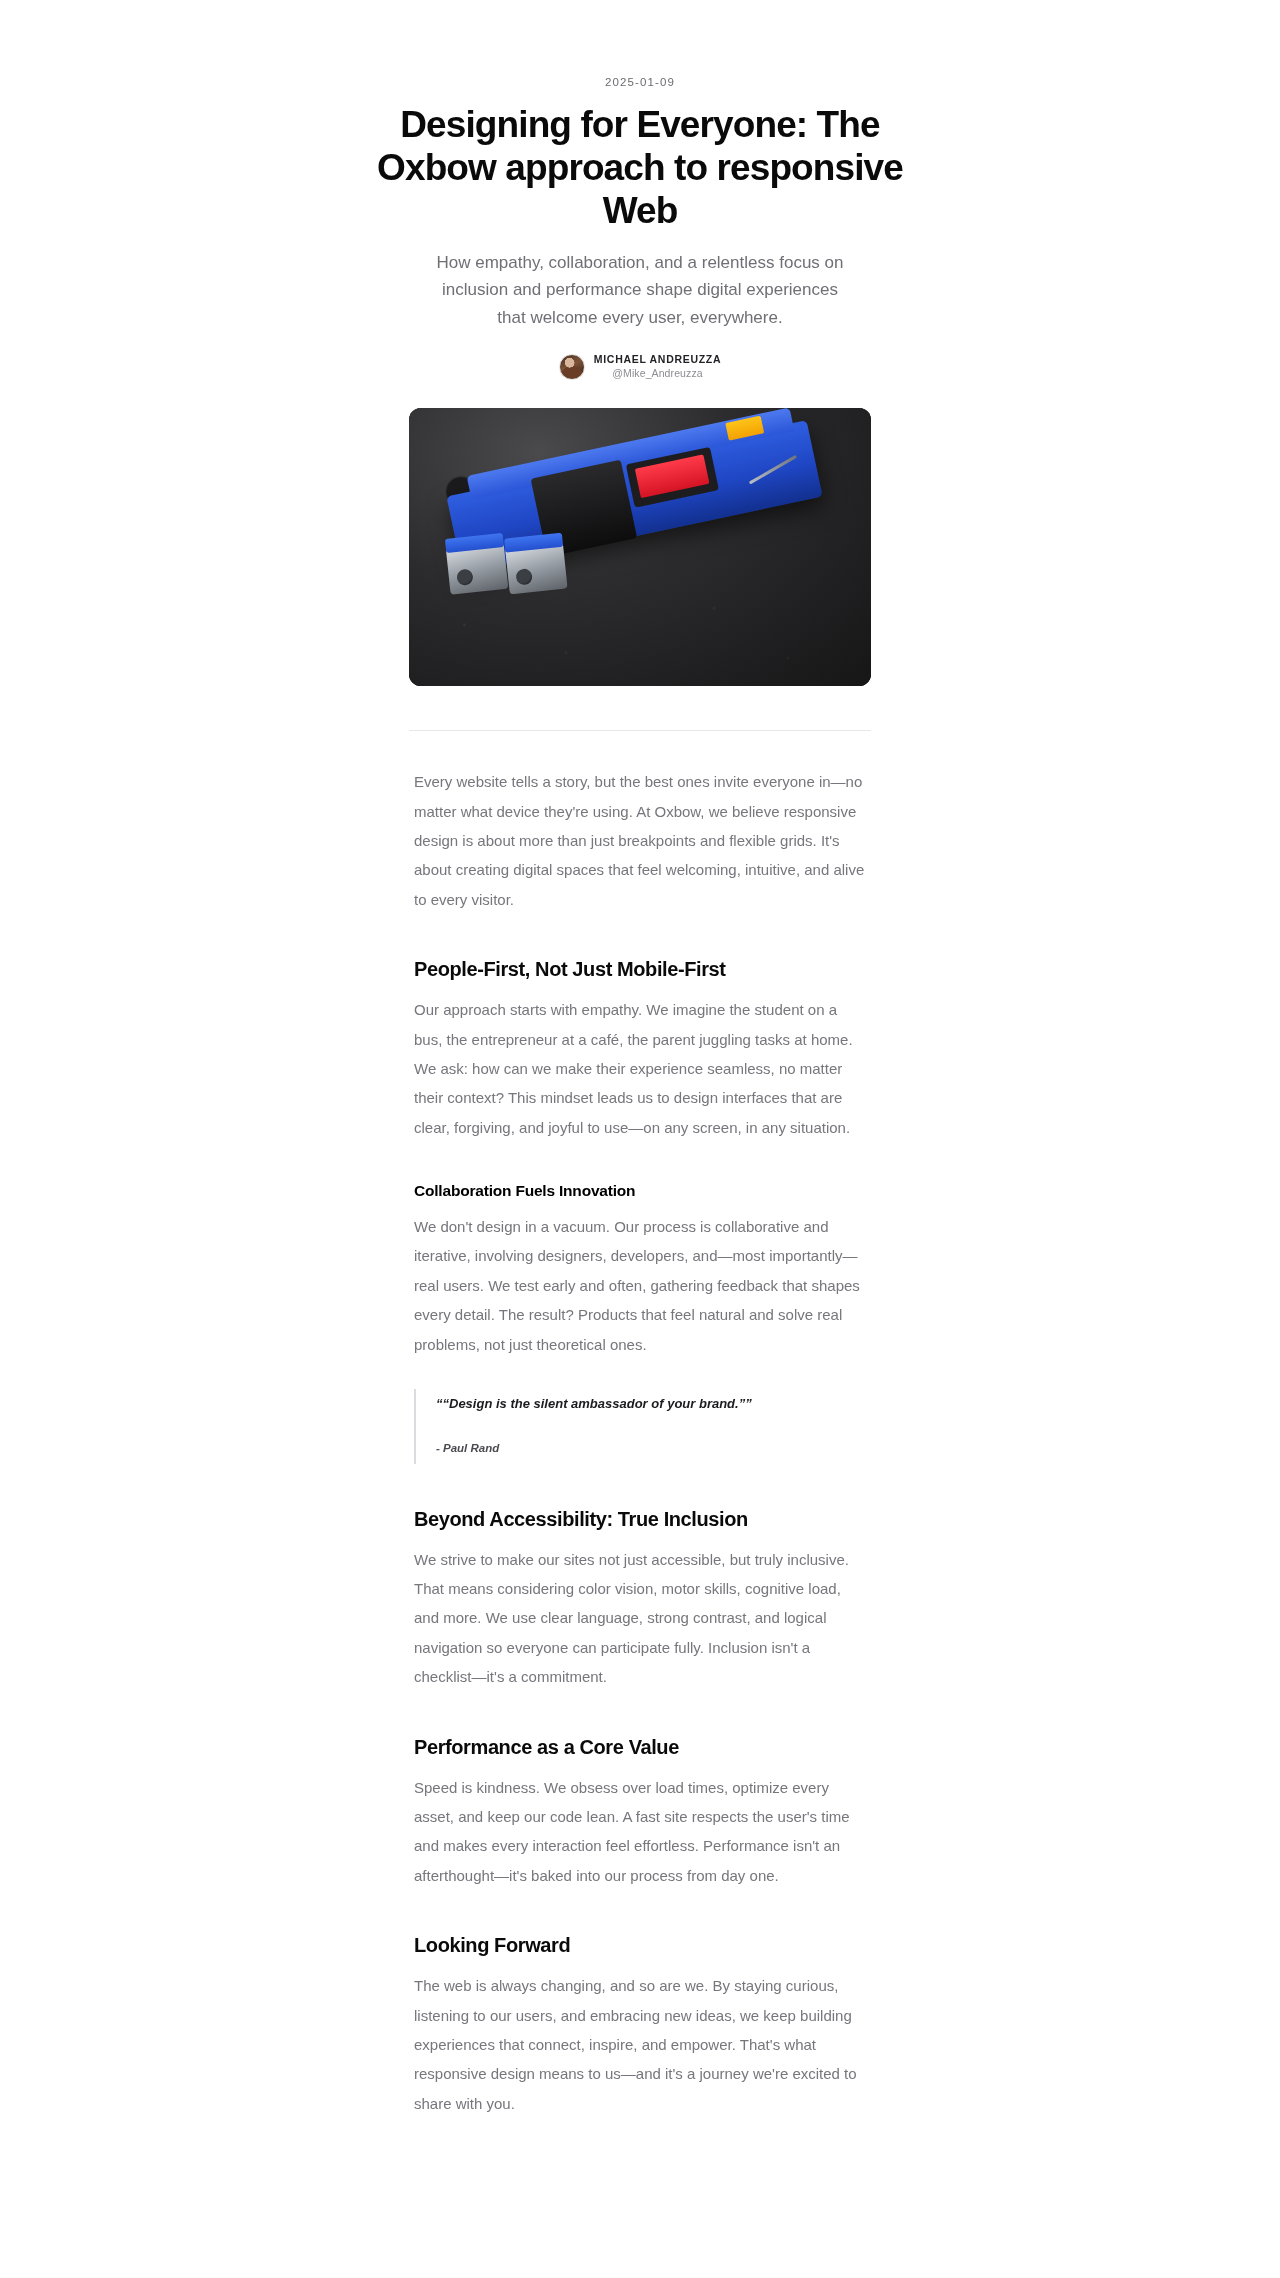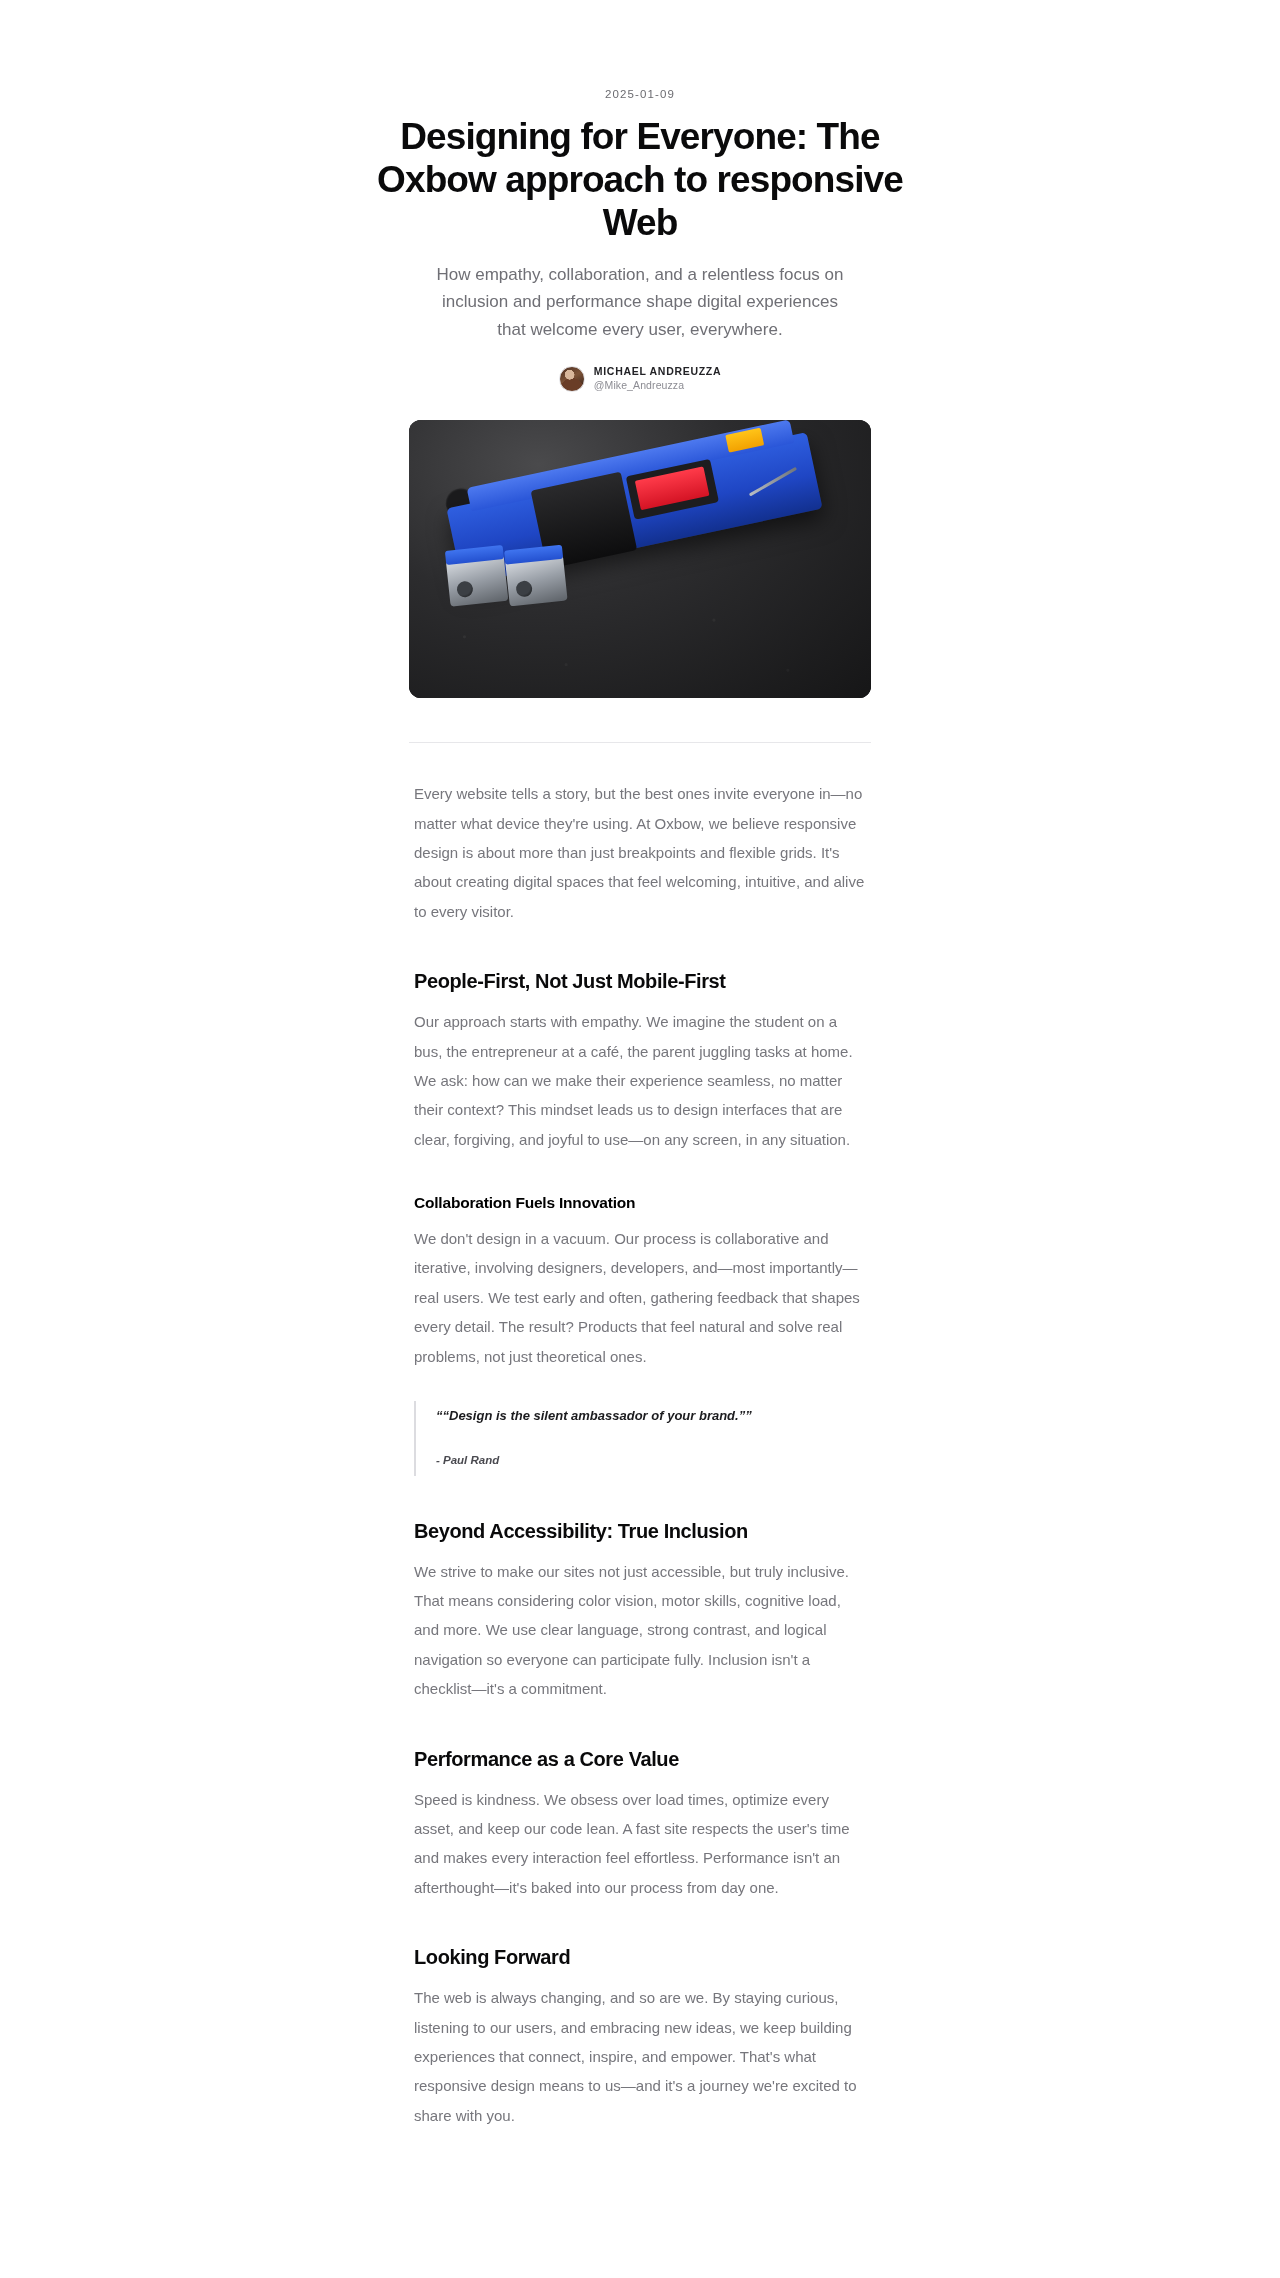--- a/index.html
+++ b/index.html
@@ -9,21 +9,21 @@
     background: #ffffff;
     font-family: "Liberation Sans", sans-serif;
   }
   body {
     width: 1280px;
     min-height: 2278px;
     position: relative;
   }
   .page {
     width: 1280px;
-    margin: 16px auto;
+    margin: 4px auto;
     padding-top: 72px;
   }
   .article {
     width: 668px;
     margin: 0 auto;
   }
 
   
   .post-date {
     text-align: center;
@@ -72,20 +72,21 @@
   .author-name {
     font-size: 10.5px;
     font-weight: 700;
     letter-spacing: 0.7px;
     color: #222226;
   }
   .author-handle {
     font-size: 10.5px;
     color: #8c8c93;
     letter-spacing: 0.1px;
+    text-align: center;
   }
 
   
   .hero {
     width: 462px;
     height: 278px;
     margin: 0 auto;
     border-radius: 12px;
     overflow: hidden;
     position: relative;

